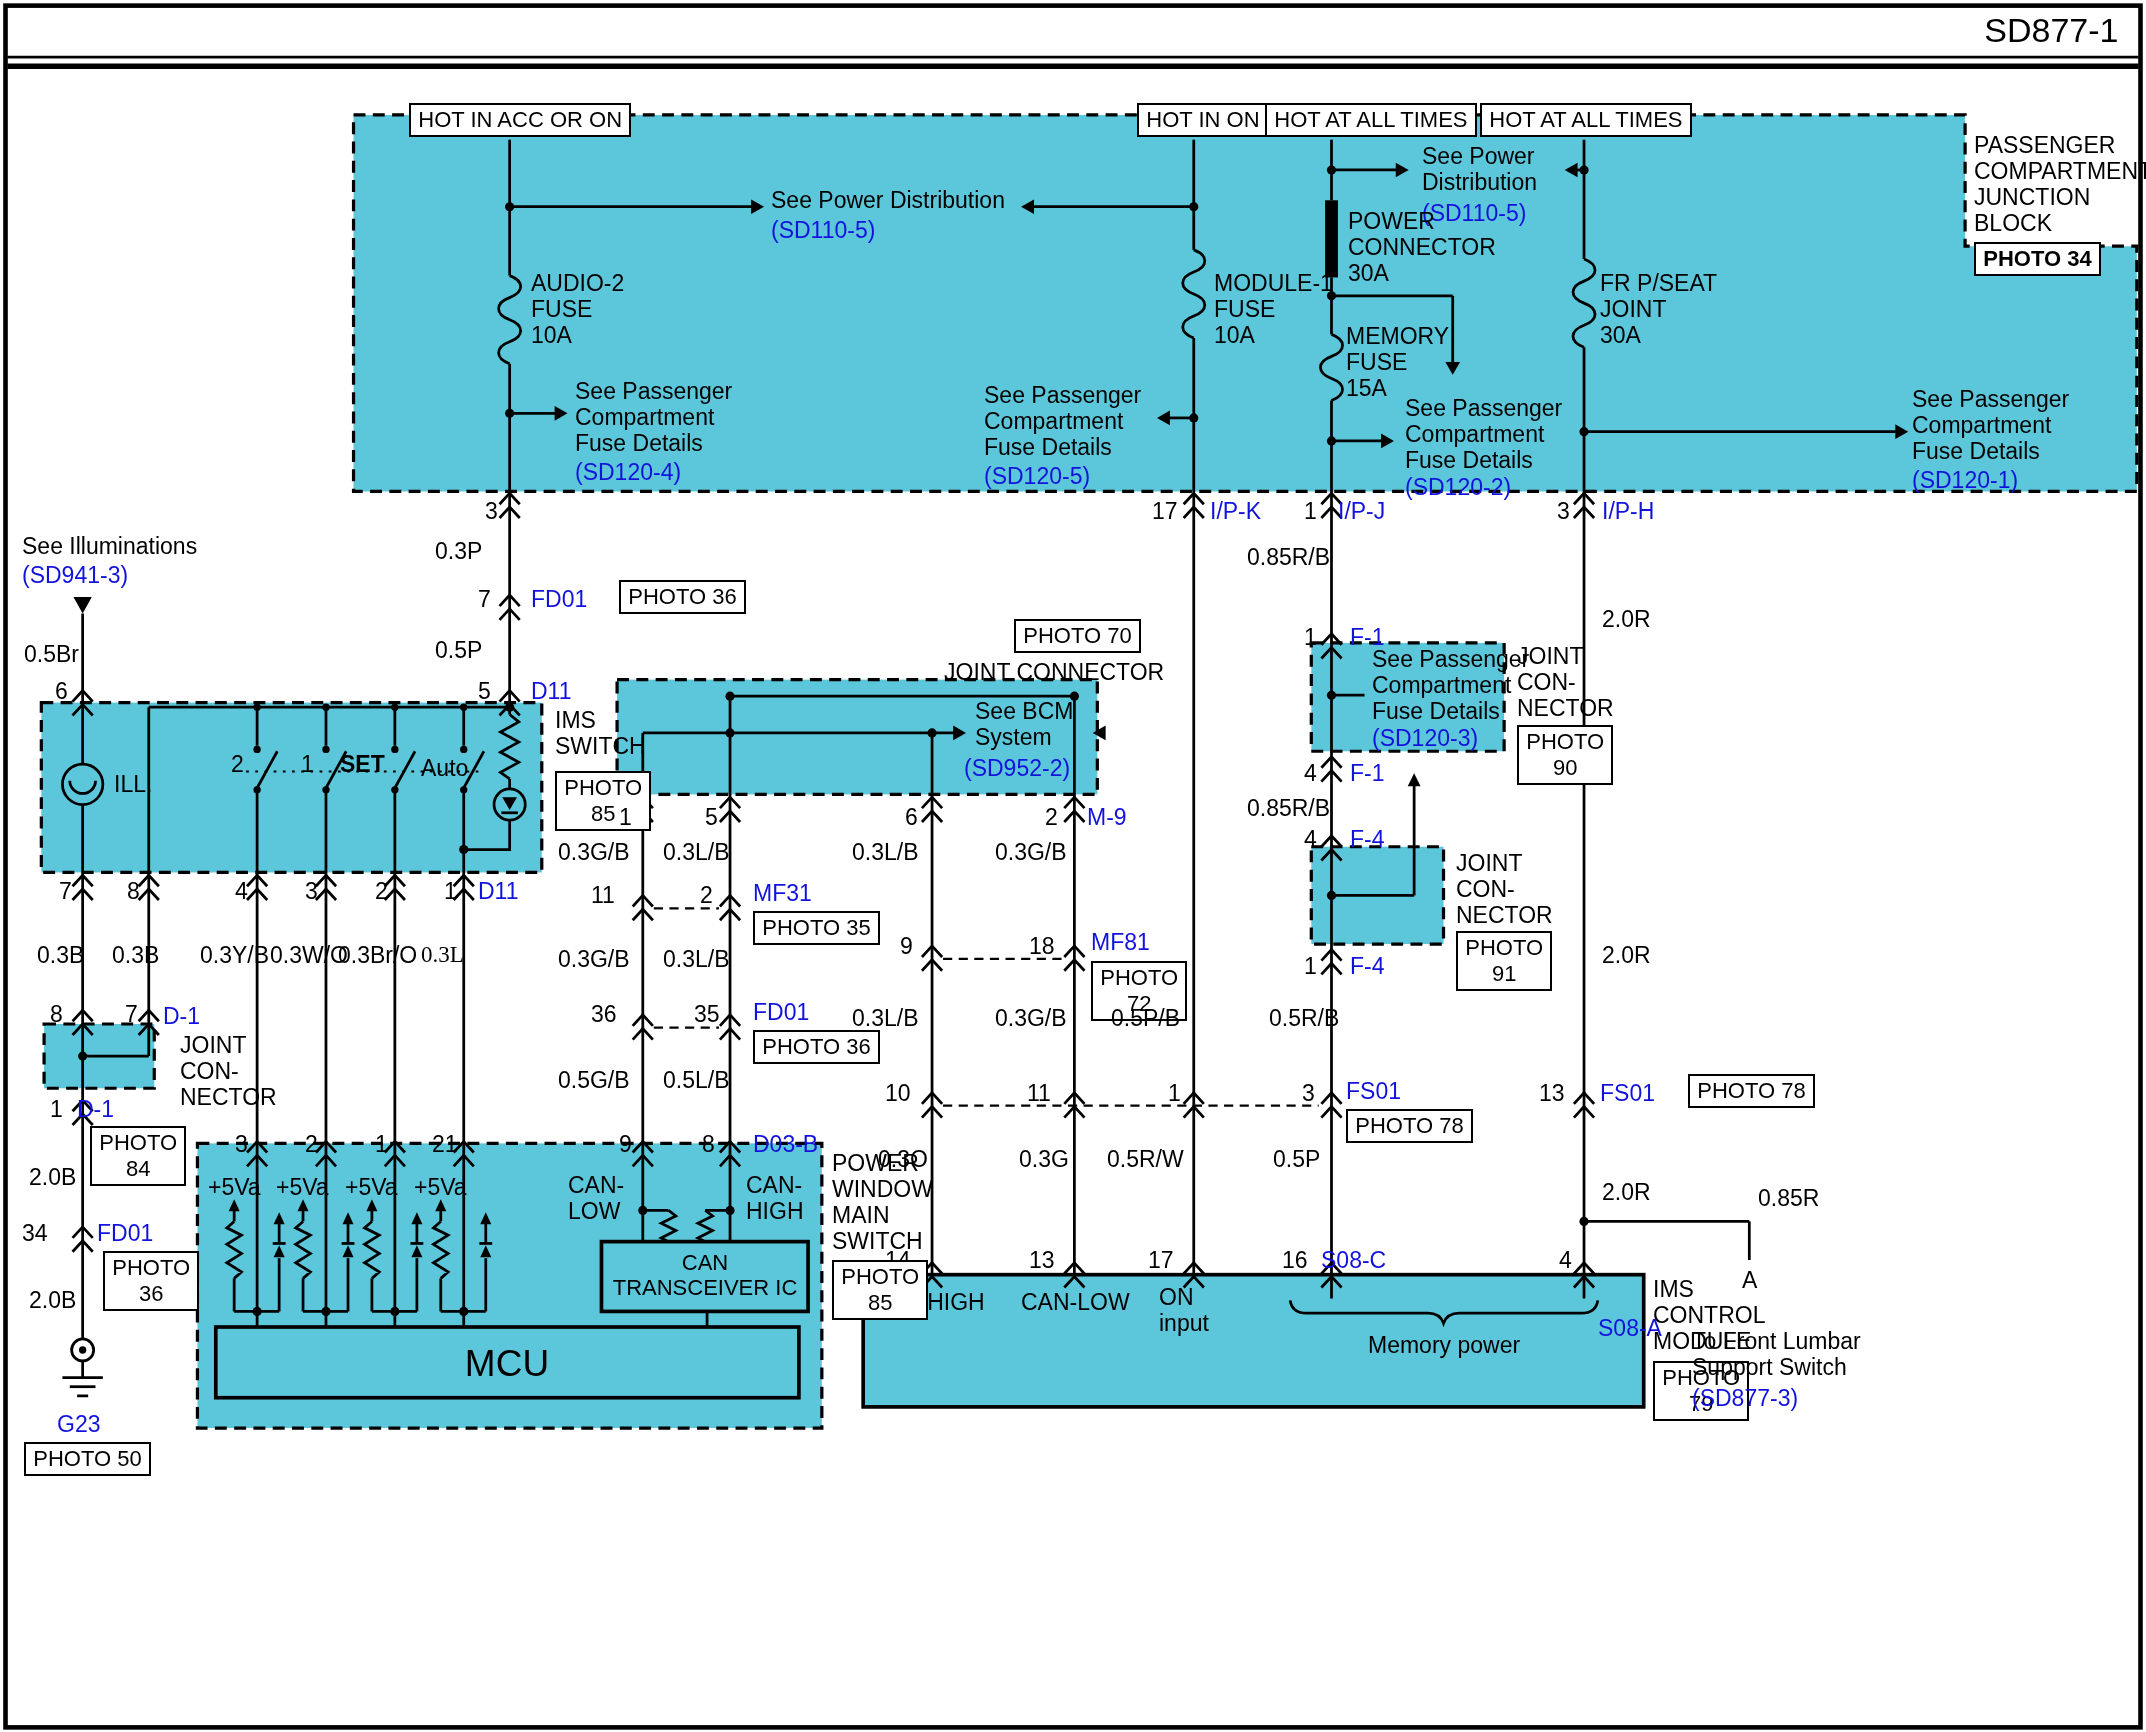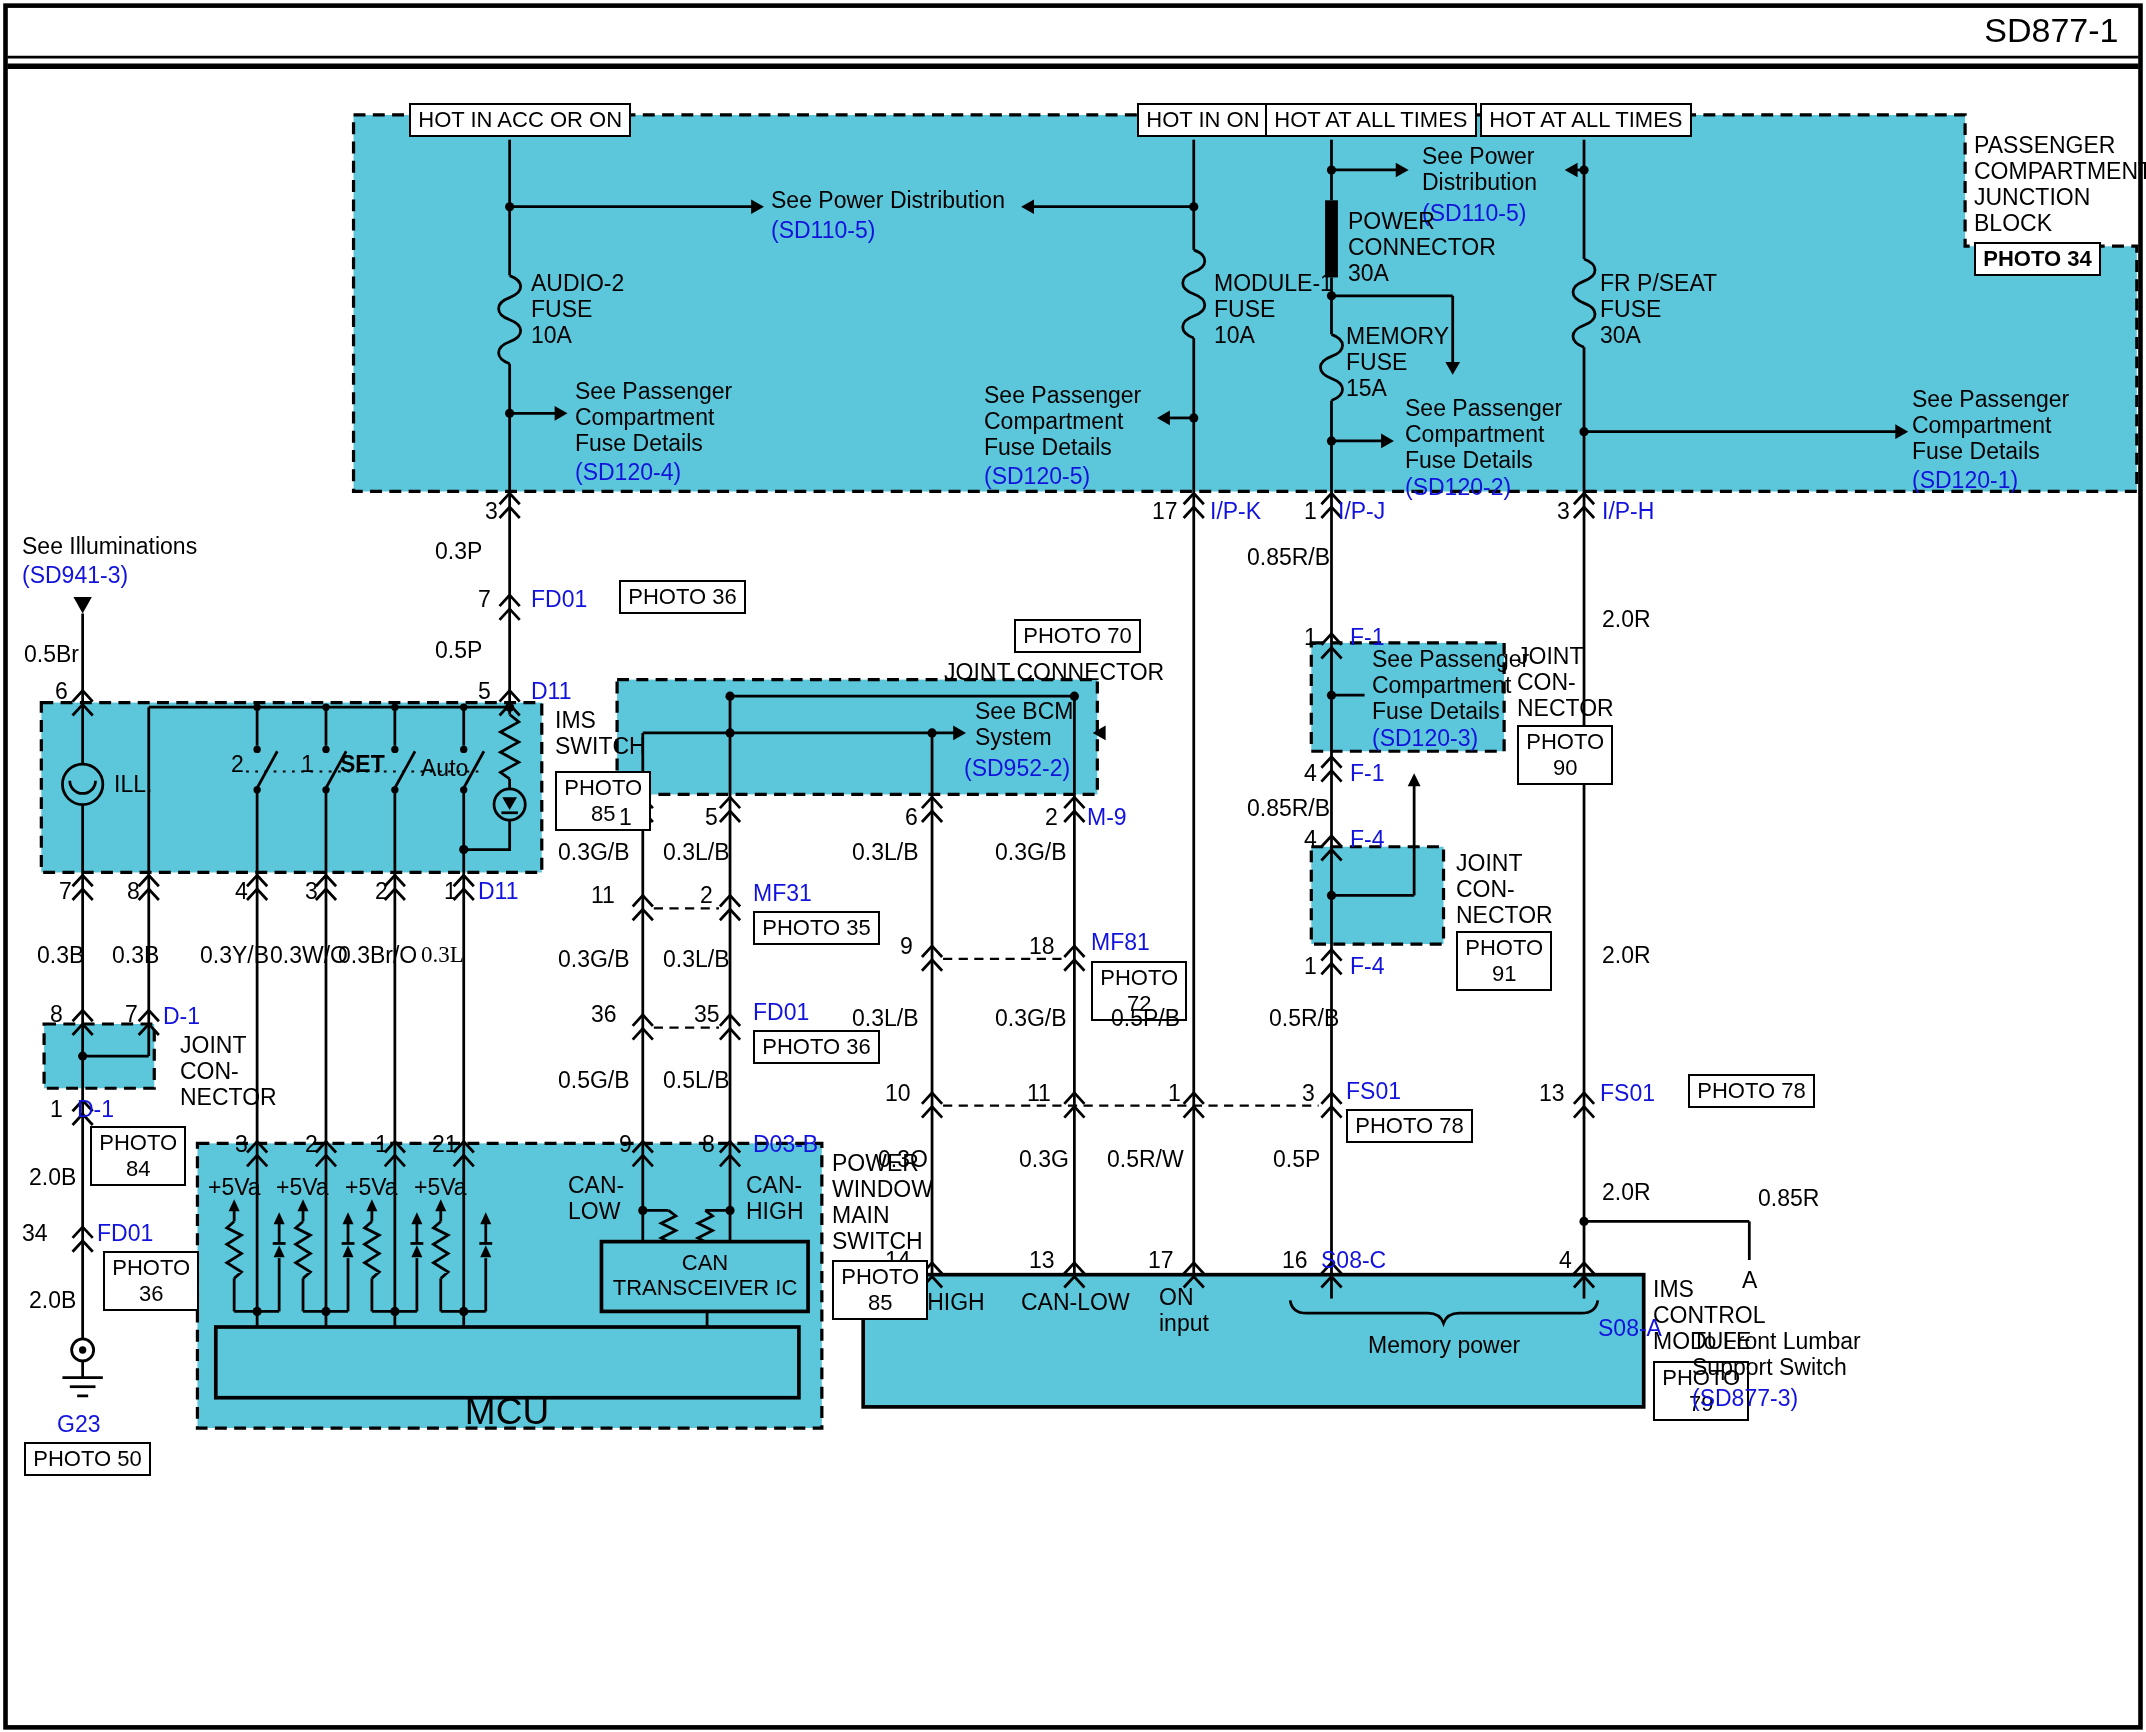--- a/index.html
+++ b/index.html
@@ -13,21 +13,21 @@
   svg.wires .tealS{fill:#5cc6da;stroke:#000;stroke-width:4;}
   svg.wires .dash{stroke-dasharray:10 7;stroke-width:2.5;}
   svg.wires .dot2{stroke-dasharray:3 7;stroke-width:2;}
   svg.wires .frame{fill:none;stroke:#000;stroke-width:5;}
   #labels{position:absolute;inset:0;z-index:2;}
   .lbl{position:absolute;font-size:23px;line-height:1.13;color:#000;white-space:pre-line;}
   .b{color:#1212dd;}
   .bx{border:2.8px solid #000;background:#fff;padding:1.8px 7.3px;font-size:22px;
       text-align:center;line-height:1.2;}
   .tc{transform:translateX(-50%);text-align:center;font-size:22px;}
-  .big{transform:translateX(-50%);font-size:37px;margin-top:48px;}
+  .big{transform:translateX(-50%);font-size:37px;}
   .ttl{position:absolute;font-size:34px;color:#000;z-index:2;}
 </style>
 </head>
 <body>
 
 <div class="page">
 
   <svg class="wires" width="2146" height="1733" viewBox="0 0 2337 1887">
     <defs>
       <g id="chev">
@@ -306,21 +306,21 @@
       <div class="lbl" style="left: 531px; top: 270px;">AUDIO-2
 FUSE
 10A</div>
       <div class="lbl" style="left: 1214px; top: 270px;">MODULE-1
 FUSE
 10A</div>
       <div class="lbl" style="left: 1346px; top: 323px;">MEMORY
 FUSE
 15A</div>
       <div class="lbl" style="left: 1600px; top: 270px;">FR P/SEAT
-FUSE
+JOINT
 30A</div>
       <div class="lbl" style="left: 575px; top: 378px;">See Passenger
 Compartment
 Fuse Details</div>
       <div class="lbl b" style="left: 575px; top: 459px;">(SD120-4)</div>
       <div class="lbl" style="left: 984px; top: 382px;">See Passenger
 Compartment
 Fuse Details</div>
       <div class="lbl b" style="left: 984px; top: 463px;">(SD120-5)</div>
       <div class="lbl" style="left: 1405px; top: 395px;">See Passenger

